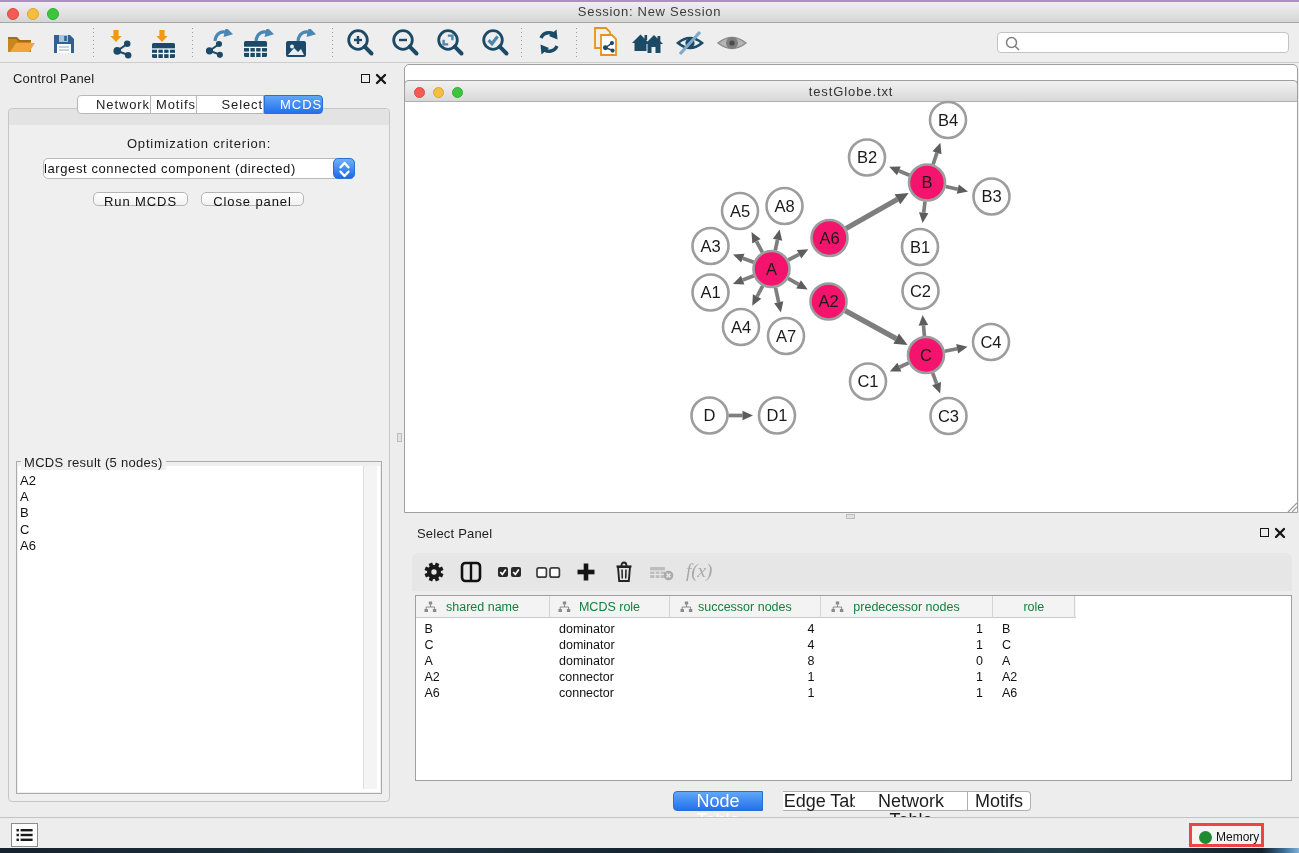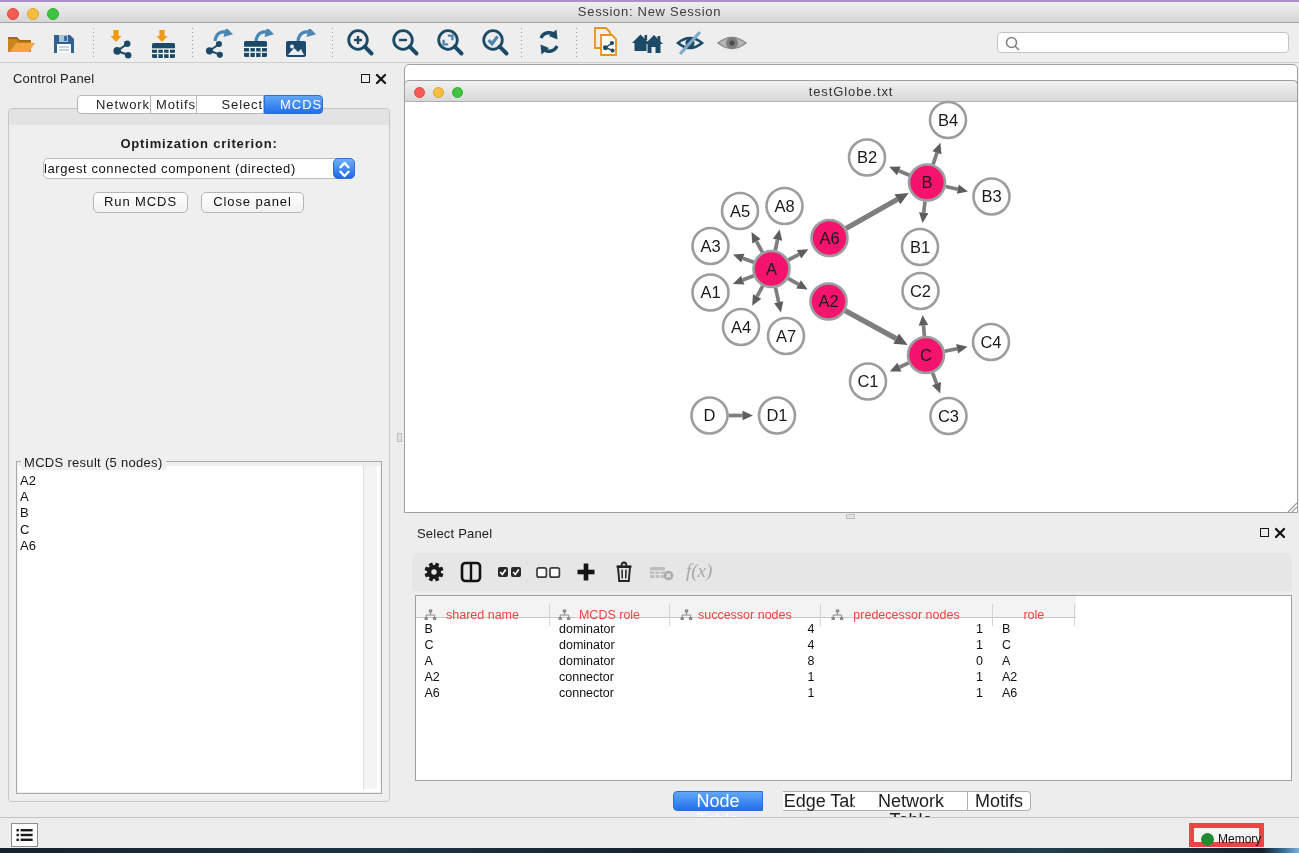--- a/index.html
+++ b/index.html
@@ -19,52 +19,52 @@
   background-size:1px 4px; }
 #searchbox { position:absolute; left:997px; top:9px; width:292px; height:21px; background:#ffffff;
   border:1px solid #c3c3c3; border-radius:4px; }
 
 #cp-title { left:13px; top:71px; font-size:13px; letter-spacing:0.2px; color:#1d1d1d; }
 #cp-box { left:8px; top:108px; width:382px; height:694px; background:#efefef; border:1px solid #c6c6c6; border-radius:4px; }
 #cp-strip { left:9px; top:109px; width:380px; height:16px; background:#e3e3e3; border-radius:4px 4px 0 0; }
 .tab { position:absolute; top:95px; height:19px; font-size:13px; letter-spacing:0.9px; color:#1d1d1d; text-align:right;
   background:#ffffff; border:1px solid #b7b7b7; line-height:18px; }
 .tabsel { background:linear-gradient(#62a7f8,#2270ec); color:#ffffff; border:1px solid #2a6fd8; }
-#opt-label { left:10px; top:136px; width:378px; text-align:center; font-size:13px; letter-spacing:0.8px; color:#1d1d1d;font-weight:bold; }
+#opt-label { left:10px; top:136px; width:378px; text-align:center; font-size:13px; letter-spacing:0.8px; color:#1d1d1d; }
 #dropdown { left:43px; top:158px; width:312px; height:21px; background:#ffffff;
   border:1px solid #b9b9b9; border-radius:5px; font-size:13px; letter-spacing:0.6px; color:#111111; line-height:19px; }
 #dd-btn { left:333px; top:158px; width:22px; height:21px; border-radius:5px;
   background:linear-gradient(#6fb0f9,#1c68ea); border:1px solid #2a6fd8; }
-.btn { position:absolute; top:192px; height:21px; background:linear-gradient(#ffffff,#f1f1f1);
+.btn { position:absolute; top:192px; height:14px; background:linear-gradient(#ffffff,#f1f1f1);
   border:1px solid #b5b5b5; border-radius:5px; font-size:13px; letter-spacing:0.9px; color:#111111; text-align:center; line-height:17px; }
 #grpbox { left:16px; top:461px; width:366px; height:333px; border:1px solid #ababab; }
 #grpbox-title { left:21px; top:455px; font-size:13px; letter-spacing:0.3px; color:#1d1d1d; background:#efefef; padding:0 3px; }
 #mcds-list { left:18px; top:466px; padding-top:7px; width:362px; height:326px; background:#ffffff; font-size:13px; color:#111111; }
 #mcds-list div { height:16.2px; line-height:16.2px; padding-left:2px; }
 #mcds-sb { left:363px; top:466px; width:14px; height:323px; background:#f4f4f4; border-left:1px solid #dedede; }
 
 #netwin { left:404px; top:64px; width:894px; height:449px; background:#ffffff;
   border:1px solid #9f9f9f; border-radius:5px 5px 0 0; }
 #nettitle { left:404px; top:80px; width:894px; height:22px;
   background:linear-gradient(#f1f1f1,#d8d8d8); border:1px solid #9f9f9f; border-radius:5px 5px 0 0; border-bottom:1px solid #b0b0b0; }
 #nettitle .title { width:100%; text-align:center; font-size:13px; letter-spacing:0.9px; color:#333333; line-height:21px; }
 
 #tp-title { left:417px; top:526px; font-size:13px; letter-spacing:0.2px; color:#1d1d1d; }
 #tp-toolbar { left:412px; top:553px; width:880px; height:38px; background:#e6e6e6; border-radius:6px 6px 0 0; }
 #tbl { left:415px; top:595px; width:877px; height:186px; background:#ffffff; border:1px solid #9f9f9f; }
 #tbl-head { position:absolute; left:0; top:0; width:660px; height:22px; background:#f3f3f3; border-bottom:1px solid #c9c9c9; }
-.th { position:absolute; top:8px; height:22px; font-size:12.5px; color:#ef4444; text-align:center; line-height:22px; border-right:1px solid #d4d4d4; }
+.th { position:absolute; top:0; height:22px; font-size:12.5px; color:#15803d; text-align:center; line-height:22px; border-right:1px solid #d4d4d4; }
 .td { position:absolute; font-size:12.5px; color:#111111; height:16.2px; line-height:16.2px; }
 
 .btab { position:absolute; top:791px; height:20px; font-size:18px; color:#1d1d1d; text-align:center;
   background:#ffffff; border:1px solid #b0b0b0; line-height:19px; }
 
 #statusbar { left:0; top:817px; width:1299px; height:31px; background:#ededed; border-top:1px solid #c3c3c3; }
 #memorybtn { position:absolute; left:1189px; top:5px; width:75px; height:24px; background:#f4f4f4;
-  border:5px solid #ef4444; font-size:12px; color:#111111; }
+  border:3px solid #ef4444; font-size:12px; color:#111111; }
 #listbtn { position:absolute; left:11px; top:5px; width:27px; height:24px; background:#fdfdfd; border:1px solid #8d8d8d; }
 #darkstrip { left:0; top:848px; width:1299px; height:5px;
   background:linear-gradient(90deg,#16222e,#1d3340 30%,#14202c 55%,#23404a 80%,#101b26); }
 </style>
 </head>
 <body>
 <div class="abs" id="topline"></div>
 <div class="abs" id="titlebar">
   <div class="title">Session: New Session</div>
   <div class="tl" style="left:7px;  background:#f25c54; border:1px solid #e14942;"></div>

